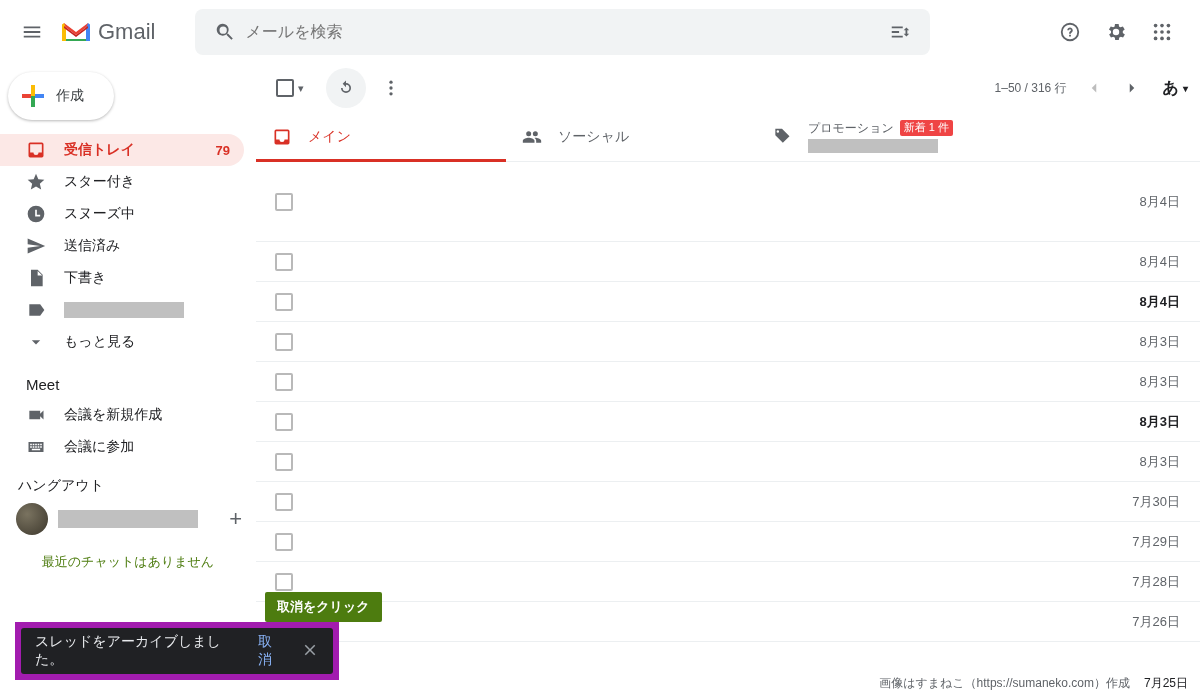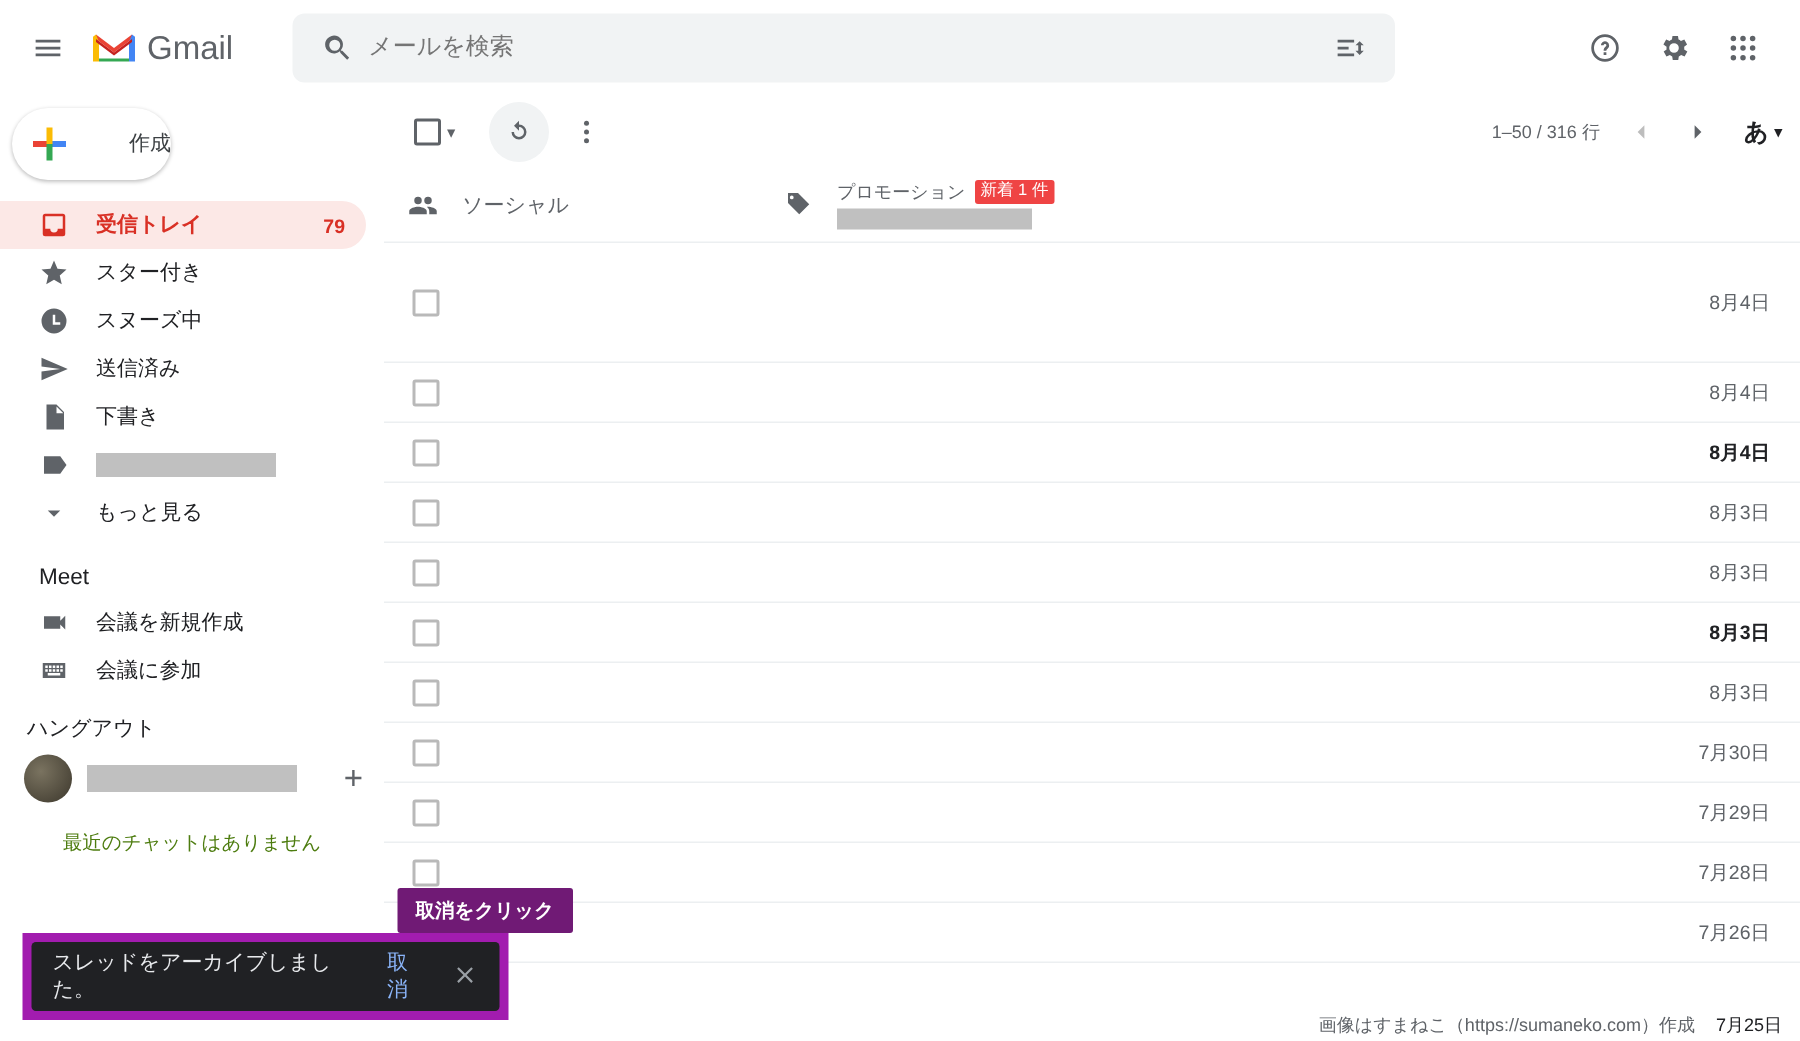--- a/index.html
+++ b/index.html
@@ -13,21 +13,21 @@
 .search-bar { flex: 0 0 735px; height: 46px; background: #f1f3f4; border-radius: 8px; display: flex; align-items: center; padding: 12px 10px; }
 .search-bar .icon-btn { width: 40px; display: flex; justify-content: center; }
 .search-bar input { flex: 1; border: none; background: transparent; font-size: 16px; color: #5f6368; outline: none; }
 .search-bar svg { width: 22px; height: 22px; fill: #5f6368; }
 .header-right { margin-left: auto; display: flex; align-items: center; gap: 6px; padding-right: 10px; }
 .header-right .icon-btn { width: 40px; height: 40px; display: flex; align-items: center; justify-content: center; border-radius: 50%; cursor: pointer; }
 .header-right svg { width: 22px; height: 22px; fill: #5f6368; }
 
 .body { display: flex; height: calc(100% - 64px); }
 .sidebar { width: 256px; padding-top: 8px; display: flex; flex-direction: column; }
-.compose-btn { margin: 0 0 14px 8px; width: 106px; height: 48px; border-radius: 24px; background: #fff; box-shadow: 0 1px 3px rgba(0,0,0,0.28); display: flex; align-items: center; padding-left: 14px; cursor: pointer; font-size: 14px; color: #3c4043; justify-content: space-between; }
+.compose-btn { margin: 0 0 14px 8px; width: 106px; height: 48px; border-radius: 24px; background: #fff; box-shadow: 0 1px 3px rgba(0,0,0,0.28); display: flex; align-items: center; padding-left: 14px; cursor: pointer; font-size: 14px; color: #3c4043; }
 .compose-btn .plus { width: 22px; height: 22px; margin-right: 12px; position: relative; }
 .compose-btn .plus::before { content:''; position:absolute; top:9px; left:0; width:22px; height:4px; background: linear-gradient(90deg, #ea4335 0 50%, #4285f4 50% 100%); }
 .compose-btn .plus::after  { content:''; position:absolute; left:9px; top:0; width:4px; height:22px; background: linear-gradient(180deg, #fbbc05 0 50%, #34a853 50% 100%); }
 .nav-item { height: 32px; display: flex; align-items: center; padding-left: 26px; border-radius: 0 16px 16px 0; margin-right: 12px; cursor: pointer; font-size: 14px; color: #202124; }
 .nav-item.active { background: #fce8e6; color: #d93025; font-weight: 700; }
 .nav-item .nav-icon { width: 20px; height: 20px; margin-right: 18px; display: flex; align-items: center; justify-content: center; }
 .nav-item.active svg { fill: #d93025; }
 .nav-item svg { fill: #5f6368; width: 20px; height: 20px; }
 .nav-item .count { margin-left: auto; margin-right: 14px; font-size: 13px; }
 .nav-item .grey-bar { width: 120px; height: 16px; background: #c0c0c0; }
@@ -70,21 +70,21 @@
 
 .mail-list { overflow-y: hidden; }
 .mail-row { height: 40px; display: flex; align-items: center; border-bottom: 1px solid #eceff1; padding-right: 20px; cursor: pointer; }
 .mail-row.tall { height: 80px; border-bottom: 0; box-shadow: inset 0 -1px 0 #eceff1; }
 .mail-row.unread { background: #fff; }
 .mail-row .left { width: 56px; display: flex; justify-content: center; }
 .mail-row .mcb { width: 18px; height: 18px; border: 2px solid #b9b9b9; border-radius: 2px; }
 .mail-row .date { margin-left: auto; font-size: 13px; color: #5f6368; }
 .mail-row.unread .date { color: #202124; font-weight: 700; }
 
-.callout { position: absolute; left: 265px; bottom: 72px; background: #701a75; color: #fff; font-size: 13px; font-weight: 700; padding: 6px 12px; border-radius: 2px; }
+.callout { position: absolute; left: 265px; bottom: 72px; background: #4d7c0f; color: #fff; font-size: 13px; font-weight: 700; padding: 6px 12px; border-radius: 2px; }
 .toast-wrap { position: absolute; left: 15px; bottom: 14px; width: 324px; height: 58px; background: #a21caf; padding: 6px; display: flex; }
 .toast { flex:1; background: #202124; color: #e8eaed; display: flex; align-items: center; padding: 0 14px; font-size: 14px; border-radius: 3px; }
 .toast .undo { color: #8ab4f8; margin-left: 16px; cursor: pointer; }
 .toast .close { margin-left: 16px; cursor: pointer; }
 .toast svg { width: 18px; height: 18px; fill: #9aa0a6; }
 
 .footer { position: absolute; right: 12px; bottom: 2px; font-size: 12px; color: #5f6368; display: flex; gap: 14px; }
 .footer .fd { color: #202124; }
 </style>
 </head>
@@ -272,20 +272,26 @@
             </svg>
           </div>
         <div class="lang-sel">
           <span>あ</span>
             <span class="arr">▾</span>
         </div>
       </div>
     </div>
 
     <div class="tabs">
+      <div class="tab active">
+        <span class="tab-icon"><svg viewBox="0 0 24 24">
+              <path d="M19 3H5a2 2 0 00-2 2v14a2 2 0 002 2h14a2 2 0 002-2V5a2 2 0 00-2-2zm0 12h-4a3 3 0 01-6 0H5V5h14v10z"></path>
+            </svg></span>
+        <span>メイン</span>
+      </div>
       <div class="tab">
         <span class="tab-icon"><svg viewBox="0 0 24 24">
               <path d="M16 11a3 3 0 100-6 3 3 0 000 6zM8 11a3 3 0 100-6 3 3 0 000 6zm0 2c-2.3 0-7 1.2-7 3.5V19h14v-2.5C15 14.2 10.3 13 8 13zm8 0c-.3 0-.6 0-1 .05 1.2.9 2 2 2 3.45V19h6v-2.5c0-2.3-4.7-3.5-7-3.5z"></path>
             </svg></span>
         <span>ソーシャル</span>
       </div>
       <div class="tab">
         <span class="tab-icon"><svg viewBox="0 0 24 24">
               <path d="M21 11l-9-9H4v8l9 9 8-8zM7 7a1.5 1.5 0 110-3 1.5 1.5 0 010 3z"></path>
             </svg></span>

